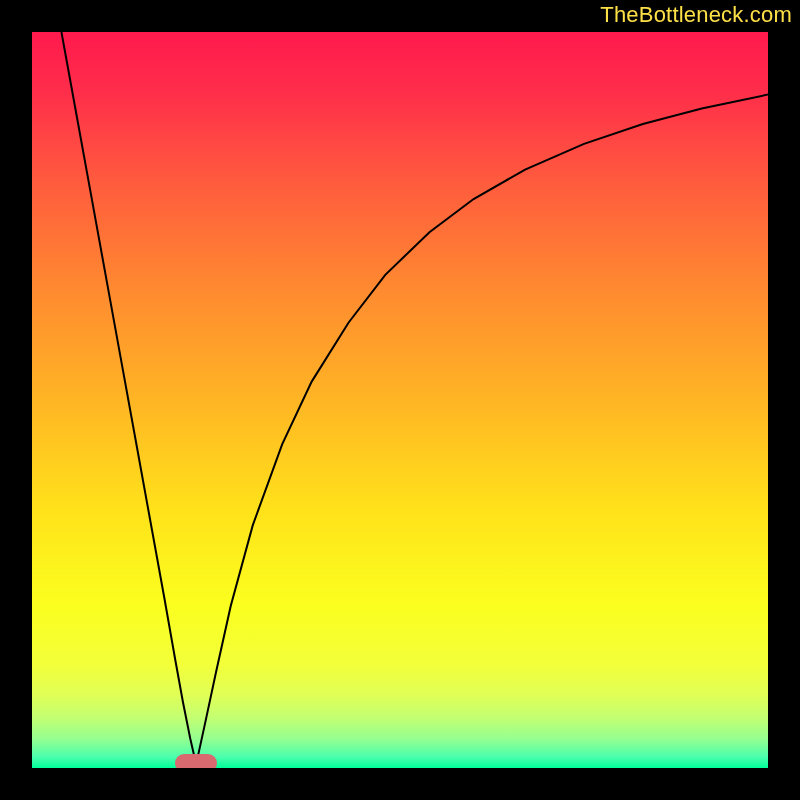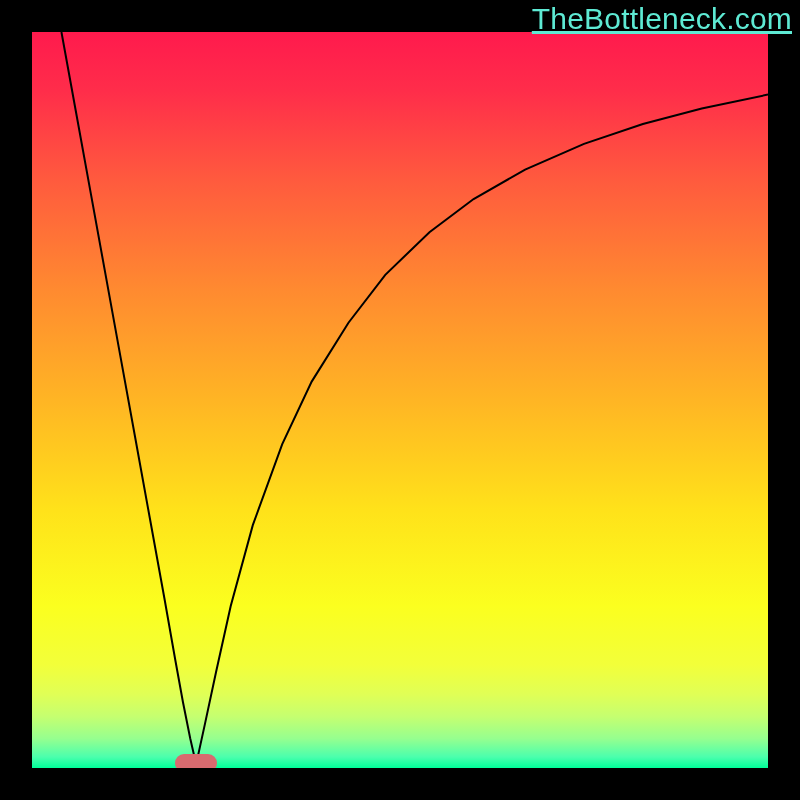--- a/index.html
+++ b/index.html
@@ -14,26 +14,25 @@
   .frame {
     position: relative;
     width: 800px;
     height: 800px;
     background: #000;
   }
   .attribution {
     position: absolute;
     top: 2px;
     right: 8px;
-    color: #5eead4;
-    font-size: 30px;
+    color: #fde047;
+    font-size: 22px;
     font-weight: 500;
     letter-spacing: 0.2px;
     z-index: 5;
-    text-decoration: underline;
   }
   
   .plot {
     position: absolute;
     left: 32px;
     top: 32px;
     width: 736px;
     height: 736px;
     overflow: hidden;
   }

